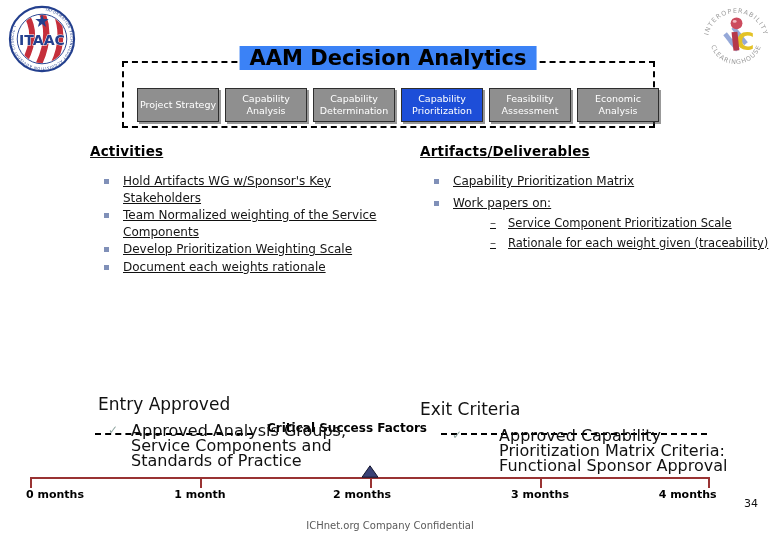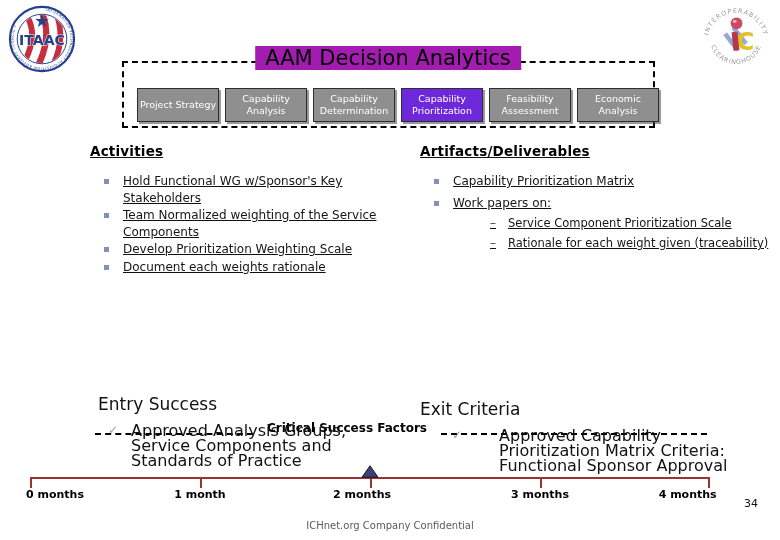--- a/index.html
+++ b/index.html
@@ -5,30 +5,30 @@
   html,body{margin:0;padding:0;background:#fff;}
   #slide{position:relative;width:780px;height:540px;background:#fff;overflow:hidden;
          font-family:"DejaVu Sans","Liberation Sans",sans-serif;color:#111;}
 
   
   .logo-itaac{position:absolute;left:8px;top:5px;width:68px;height:68px;}
   .logo-ich{position:absolute;left:700px;top:2px;width:72px;height:72px;}
 
   
   .title{position:absolute;top:46px;left:388px;transform:translateX(-50%);
-         font-size:21px;font-weight:normal;color:#000;background:#a21caf;
+         font-size:21px;font-weight:bold;color:#000;background:#3b82f6;
          padding:0 10px;z-index:2;white-space:nowrap;}
   .proc-frame{position:absolute;left:122px;top:61px;width:529px;height:63px;
               border:2px dashed #000;}
   .proc-row{position:absolute;left:137px;top:88px;display:flex;gap:6px;z-index:3;}
   .pbox{width:78px;height:30px;background:#8f8f8f;border:1px solid #2e2e2e;
         box-shadow:2px 2px 0 rgba(70,70,70,.55);color:#fff;font-size:9.5px;
         line-height:1.25;display:flex;align-items:center;justify-content:center;
         text-align:center;padding:1px;}
-  .pbox.active{background:#6d28d9;}
+  .pbox.active{background:#1d4ed8;}
 
   
   .sec{position:absolute;text-decoration:underline;}
   .sec-activities{left:90px;top:143px;width:320px;}
   .sec-artifacts{left:420px;top:143px;width:350px;}
   .sec-heading{font-size:13.5px;font-weight:bold;color:#000;letter-spacing:.2px;}
   .blist{margin-top:14px;}
   .bitem{display:flex;margin:0 0 1px 14px;}
   .sqbullet{width:5px;height:5px;background:#8090b8;margin:6px 14px 0 0;flex:none;}
   .btext{font-size:12px;color:#151515;line-height:16.5px;width:272px;}
@@ -127,21 +127,21 @@
     <div class="pbox active">Capability Prioritization</div>
     <div class="pbox">Feasibility Assessment</div>
     <div class="pbox">Economic Analysis</div>
   </div>
 
   <div class="sec sec-activities">
     <div class="sec-heading">Activities</div>
     <div class="blist">
       <div class="bitem">
         <span class="sqbullet"></span>
-        <span class="btext">Hold Functional WG w/Sponsor's Key Stakeholders</span>
+        <span class="btext">Hold Artifacts WG w/Sponsor's Key Stakeholders</span>
       </div>
       <div class="bitem">
         <span class="sqbullet"></span>
         <span class="btext">Team Normalized weighting of the Service Components</span>
       </div>
       <div class="bitem">
         <span class="sqbullet"></span>
         <span class="btext">Develop Prioritization Weighting Scale</span>
       </div>
       <div class="bitem">
@@ -175,21 +175,21 @@
     </div>
   </div>
 
   <div class="csf-divider">
     <div class="dashline dl-left"></div>
     <div class="csf-text">Critical Success Factors</div>
     <div class="dashline dl-right"></div>
   </div>
 
   <div class="crit crit-entry">
-    <div class="crit-heading">Entry Success</div>
+    <div class="crit-heading">Entry Approved</div>
     <div class="crit-item">
       <span class="check">✓</span>
       <span class="crit-text">Approved Analysis Groups, Service Components and Standards of Practice</span>
     </div>
   </div>
 
   <div class="crit crit-exit">
     <div class="crit-heading">Exit Criteria</div>
     <div class="crit-item">
       <span class="check">✓</span>

